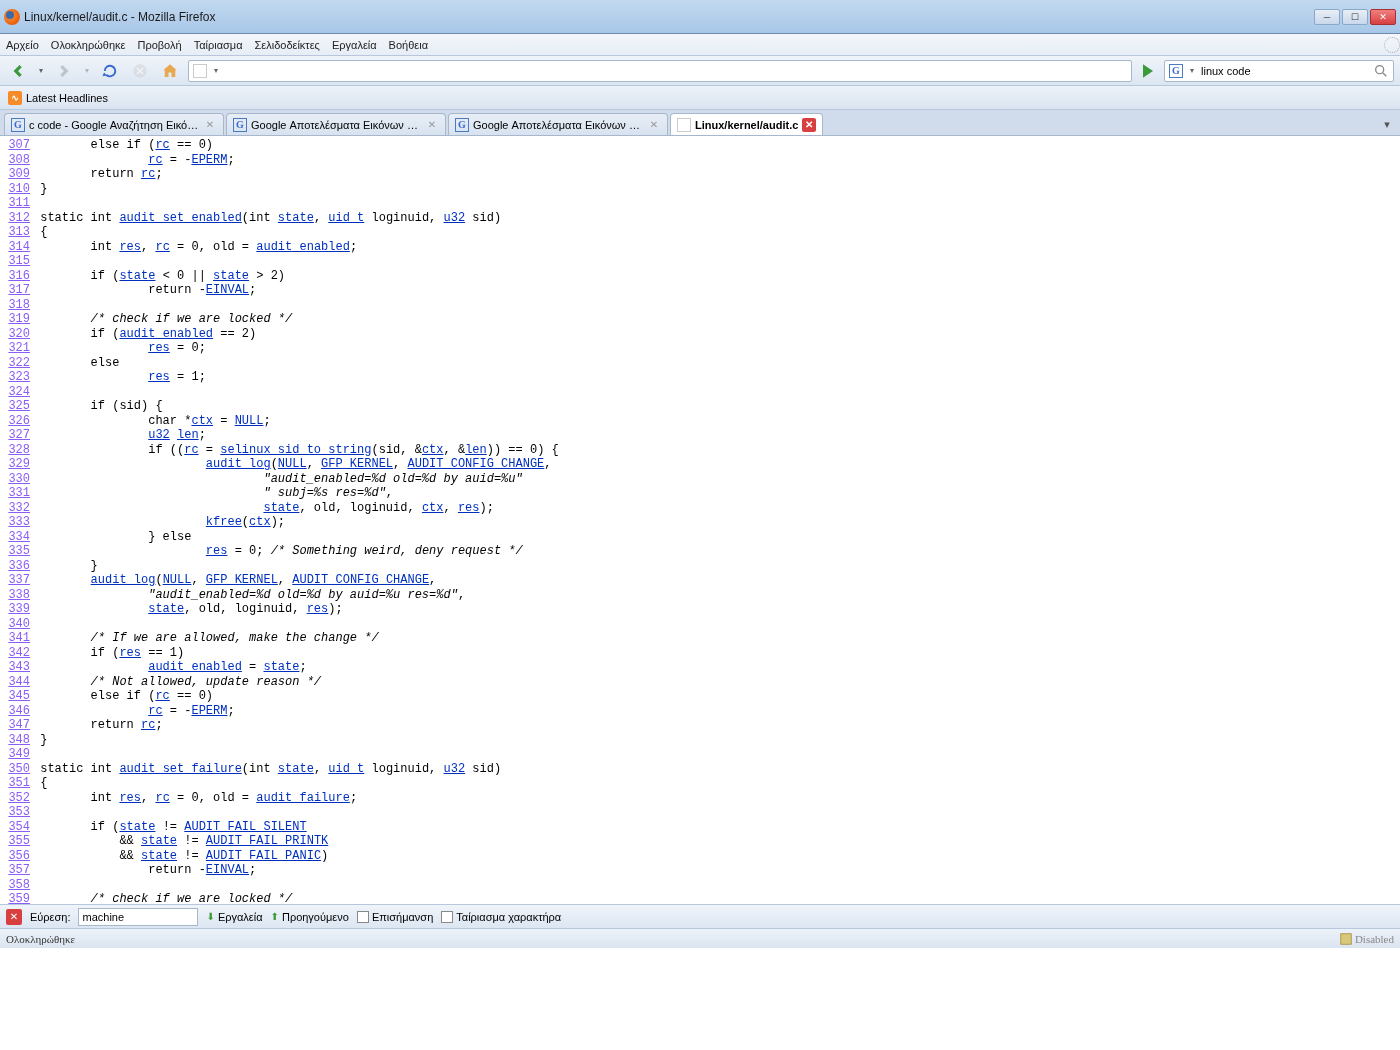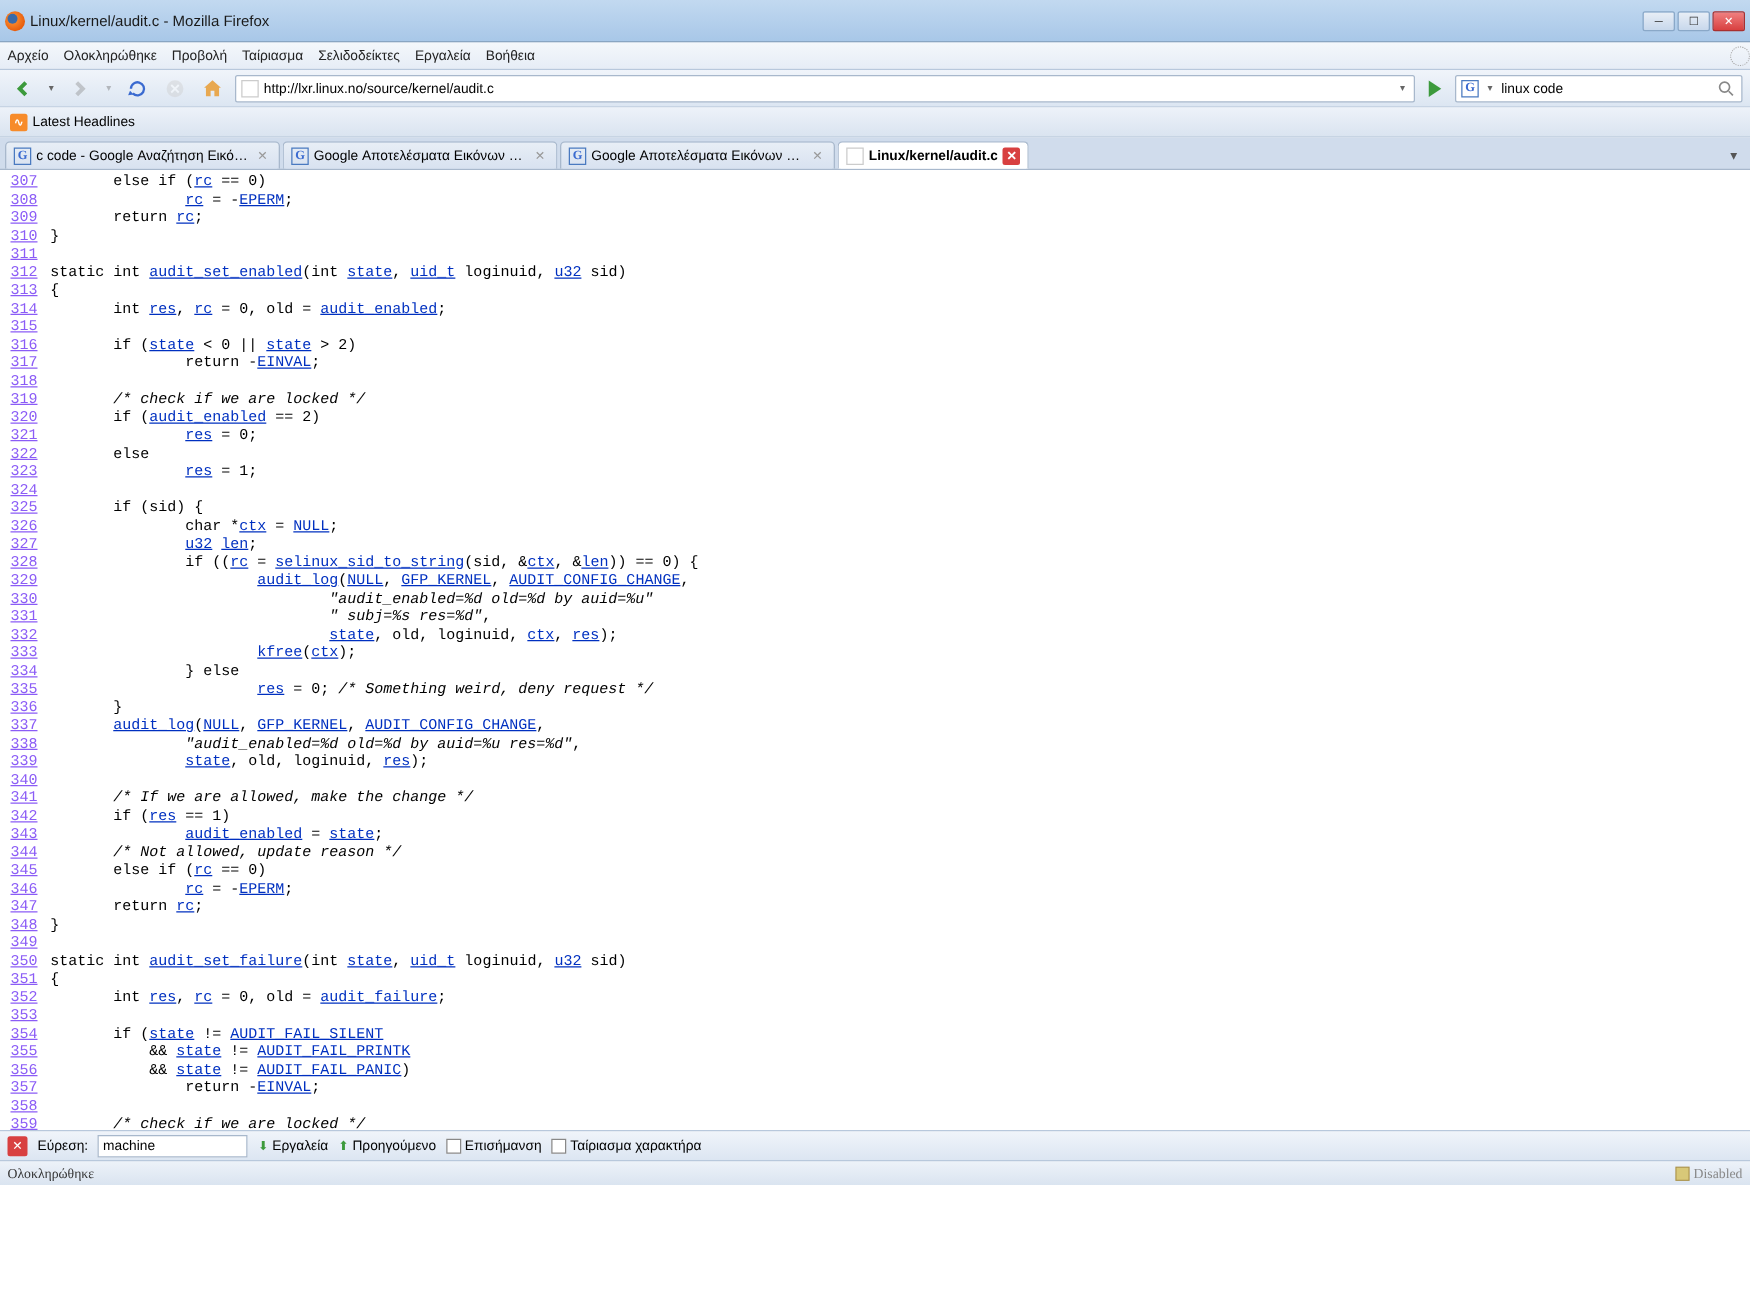--- a/index.html
+++ b/index.html
@@ -110,21 +110,20 @@
         <path stroke="#fff" stroke-width="2" d="M8 8l8 8M16 8l-8 8"></path>
       </svg>
     </div>
   <div class="navbtn">
       <svg viewBox="0 0 24 24">
         <path fill="#e8a850" d="M12 3l9 8h-2v9h-5v-6h-4v6H5v-9H3z"></path>
       </svg>
     </div>
   <div class="urlbox">
     <div class="page-icon"></div>
-    <input value="http://lxr.linux.no/source/kernel/audit.c" style="">
     <div class="drop">▾</div>
   </div>
   <div class="gobtn">
       <svg viewBox="0 0 24 24">
         <path fill="#3c9a3c" d="M6 4l12 8-12 8z"></path>
       </svg>
     </div>
   <div class="searchbox">
     <div class="g-icon">G</div>
     <div class="drop">▾</div>

